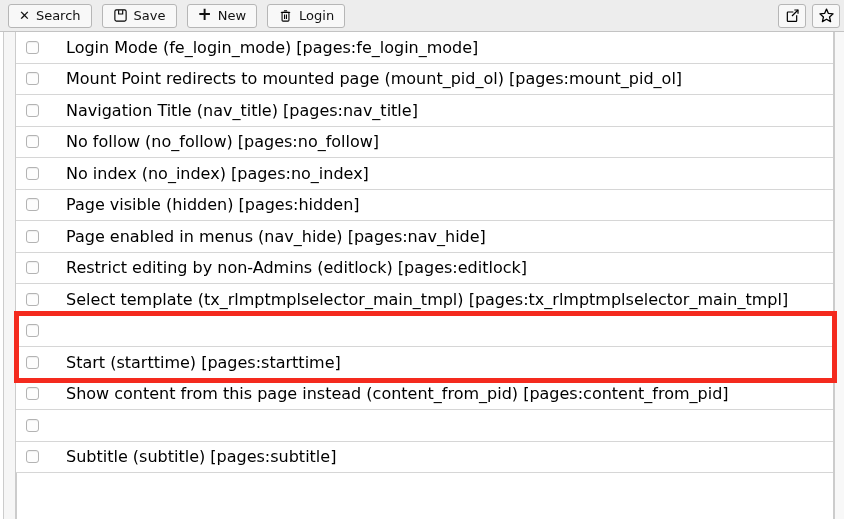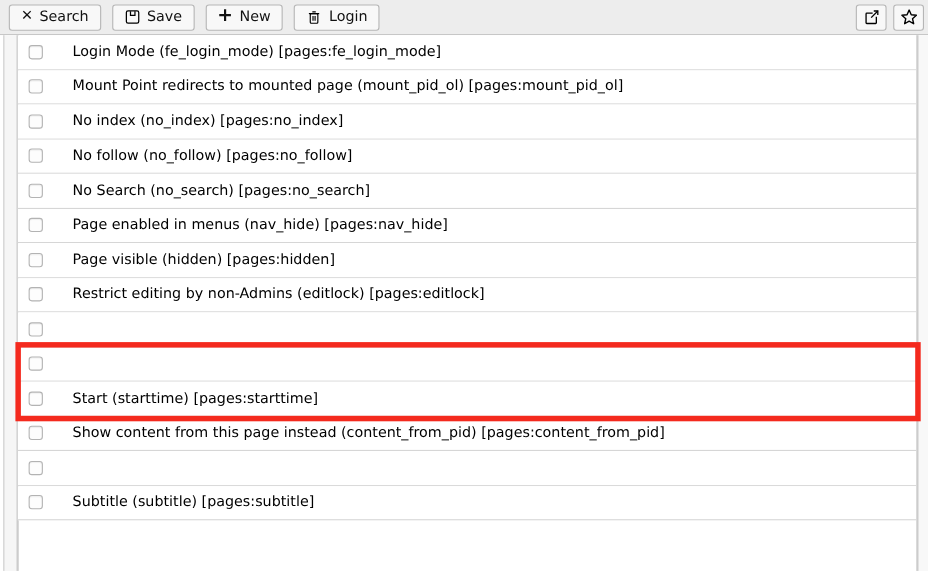--- a/index.html
+++ b/index.html
@@ -23,21 +23,21 @@
   .gutter-left{position:absolute;left:3px;top:0;bottom:0;width:11px;background:#f6f6f6;
                border-left:1px solid #ccc;border-right:2px solid #ccc;}
   .gutter-right{position:absolute;right:0;top:0;bottom:0;width:9px;background:#f8f8f8;
                 border-left:2px solid #ccc;}
   .rows{position:absolute;left:16px;right:11px;top:0;bottom:0;overflow:hidden;}
   .row{height:31.5px;box-sizing:border-box;border-bottom:1px solid #d6d6d6;
        display:flex;align-items:center;background:#fff;}
   .cb{appearance:none;-webkit-appearance:none;width:13px;height:13px;flex:none;
       border:1px solid #b3b3b3;border-radius:3px;background:#fdfdfd;margin:0 0 0 10px;
       box-shadow:inset 0 1px 1px rgba(0,0,0,0.06);cursor:pointer;}
-  .lbl{margin-left:27px;font-size:13px;color:#000;white-space:nowrap;}
+  .lbl{margin-left:27px;font-size:16px;color:#000;white-space:nowrap;}
 
   
   .highlight{position:absolute;left:14px;top:279px;width:823px;height:72px;
              border:5px solid #f42a1e;box-sizing:border-box;pointer-events:none;z-index:5;}
 </style>
 </head>
 <body>
 
 <div class="app">
 
@@ -98,54 +98,55 @@
   <div class="row">
     <input type="checkbox" class="cb" style="">
     <span class="lbl">Login Mode (fe_login_mode) [pages:fe_login_mode]</span>
   </div>
 
   <div class="row">
     <input type="checkbox" class="cb" style="">
     <span class="lbl">Mount Point redirects to mounted page (mount_pid_ol) [pages:mount_pid_ol]</span>
   </div>
 
-
   <div class="row">
     <input type="checkbox" class="cb" style="">
-    <span class="lbl">No index (no_index) [pages:no_index]</span>
+    <span class="lbl">Navigation Title (nav_title) [pages:nav_title]</span>
   </div>
 
   <div class="row">
     <input type="checkbox" class="cb" style="">
     <span class="lbl">No follow (no_follow) [pages:no_follow]</span>
   </div>
 
   <div class="row">
     <input type="checkbox" class="cb" style="">
-    <span class="lbl">No Search (no_search) [pages:no_search]</span>
+    <span class="lbl">No index (no_index) [pages:no_index]</span>
+  </div>
+
+
+  <div class="row">
+    <input type="checkbox" class="cb" style="">
+    <span class="lbl">Page visible (hidden) [pages:hidden]</span>
   </div>
 
   <div class="row">
     <input type="checkbox" class="cb" style="">
     <span class="lbl">Page enabled in menus (nav_hide) [pages:nav_hide]</span>
-  </div>
-
-  <div class="row">
-    <input type="checkbox" class="cb" style="">
-    <span class="lbl">Page visible (hidden) [pages:hidden]</span>
   </div>
 
   <div class="row">
     <input type="checkbox" class="cb" style="">
     <span class="lbl">Restrict editing by non-Admins (editlock) [pages:editlock]</span>
   </div>
 
 
   <div class="row">
     <input type="checkbox" class="cb" style="">
+    <span class="lbl">Select template (tx_rlmptmplselector_main_tmpl) [pages:tx_rlmptmplselector_main_tmpl]</span>
   </div>
 
   <div class="row">
     <input type="checkbox" class="cb" style="">
   </div>
 
   <div class="row">
     <input type="checkbox" class="cb" style="">
     <span class="lbl">Start (starttime) [pages:starttime]</span>
   </div>

